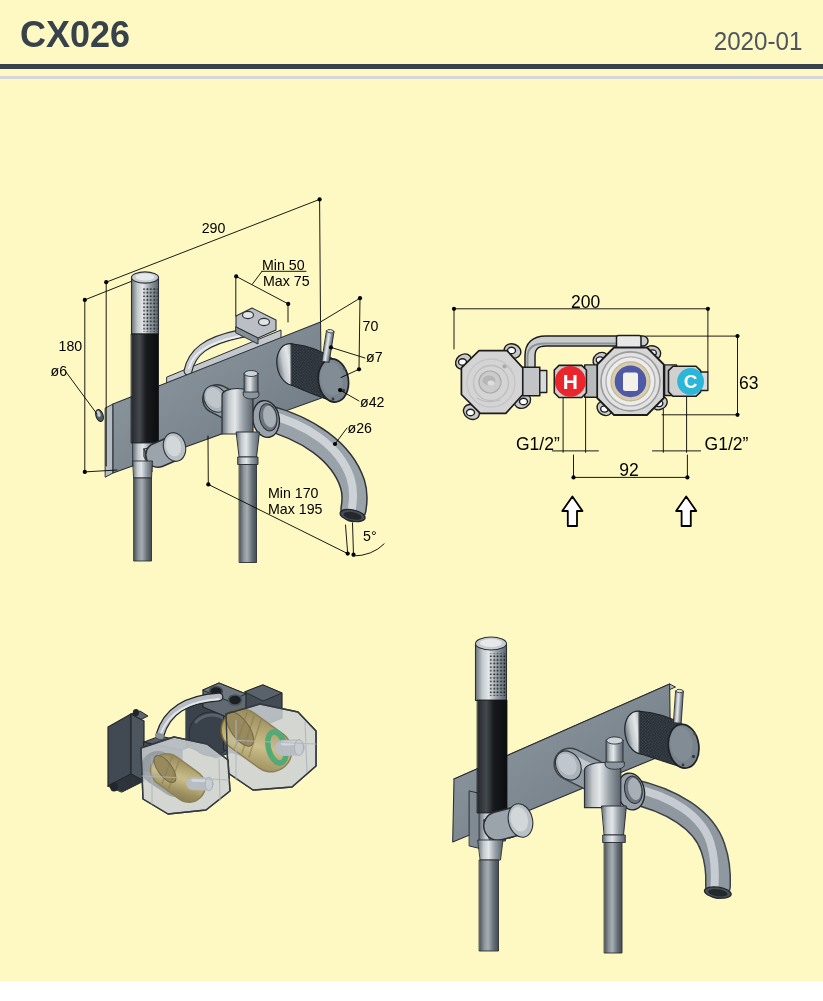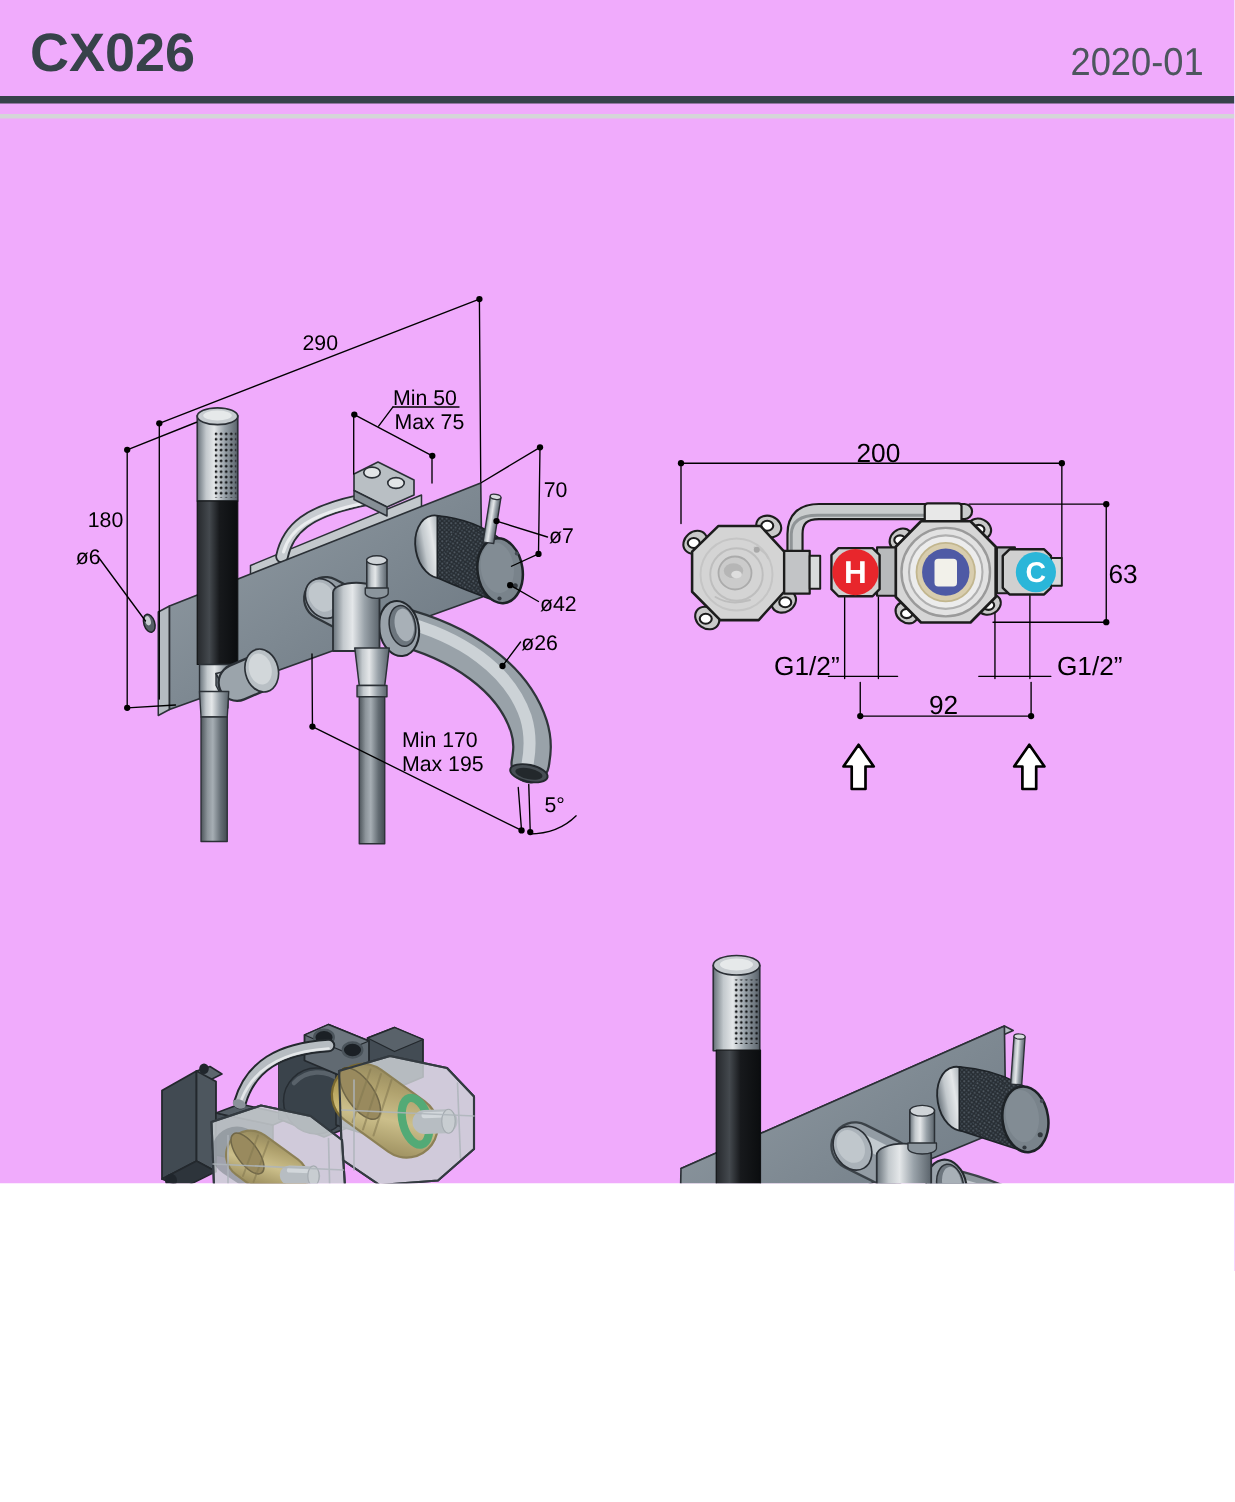--- a/index.html
+++ b/index.html
@@ -1,16 +1,16 @@
 <!DOCTYPE html>
 <html><head>
 <meta charset="utf-8">
 <style>
   html,body{margin:0;padding:0;background:#fff;}
-  #page{position:relative;width:823px;height:789px;background:#f0abfc;overflow:hidden;
+  #page{position:relative;width:823px;height:981px;background:#fef9c3;overflow:hidden;
         font-family:"Liberation Sans",sans-serif;}
   #code{position:absolute;left:20px;top:14px;font-size:36px;font-weight:bold;color:#37424a;letter-spacing:0px;}
   #date{position:absolute;right:21px;top:26px;font-size:26px;color:#4d565e;transform:scaleX(.93);transform-origin:right;}
   #rule1{position:absolute;left:0;top:64px;width:823px;height:5px;background:#37424a;}
   #rule2{position:absolute;left:0;top:76px;width:823px;height:3px;background:#d4d6d8;}
 </style>
 </head>
 <body>
 <div id="page">
   <div id="code">CX026</div>

